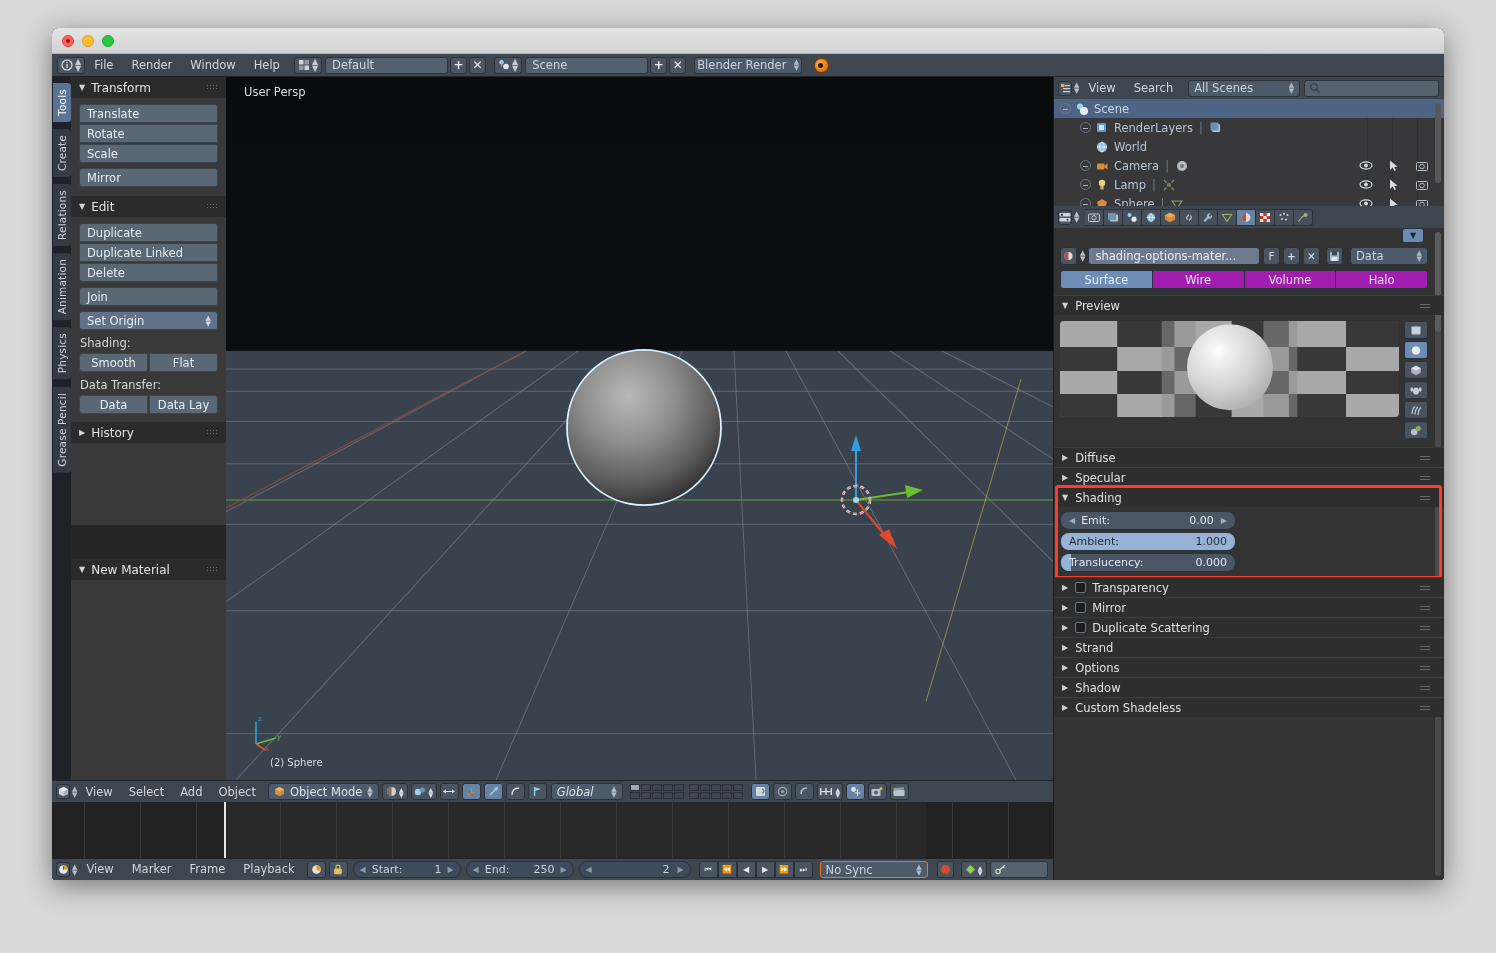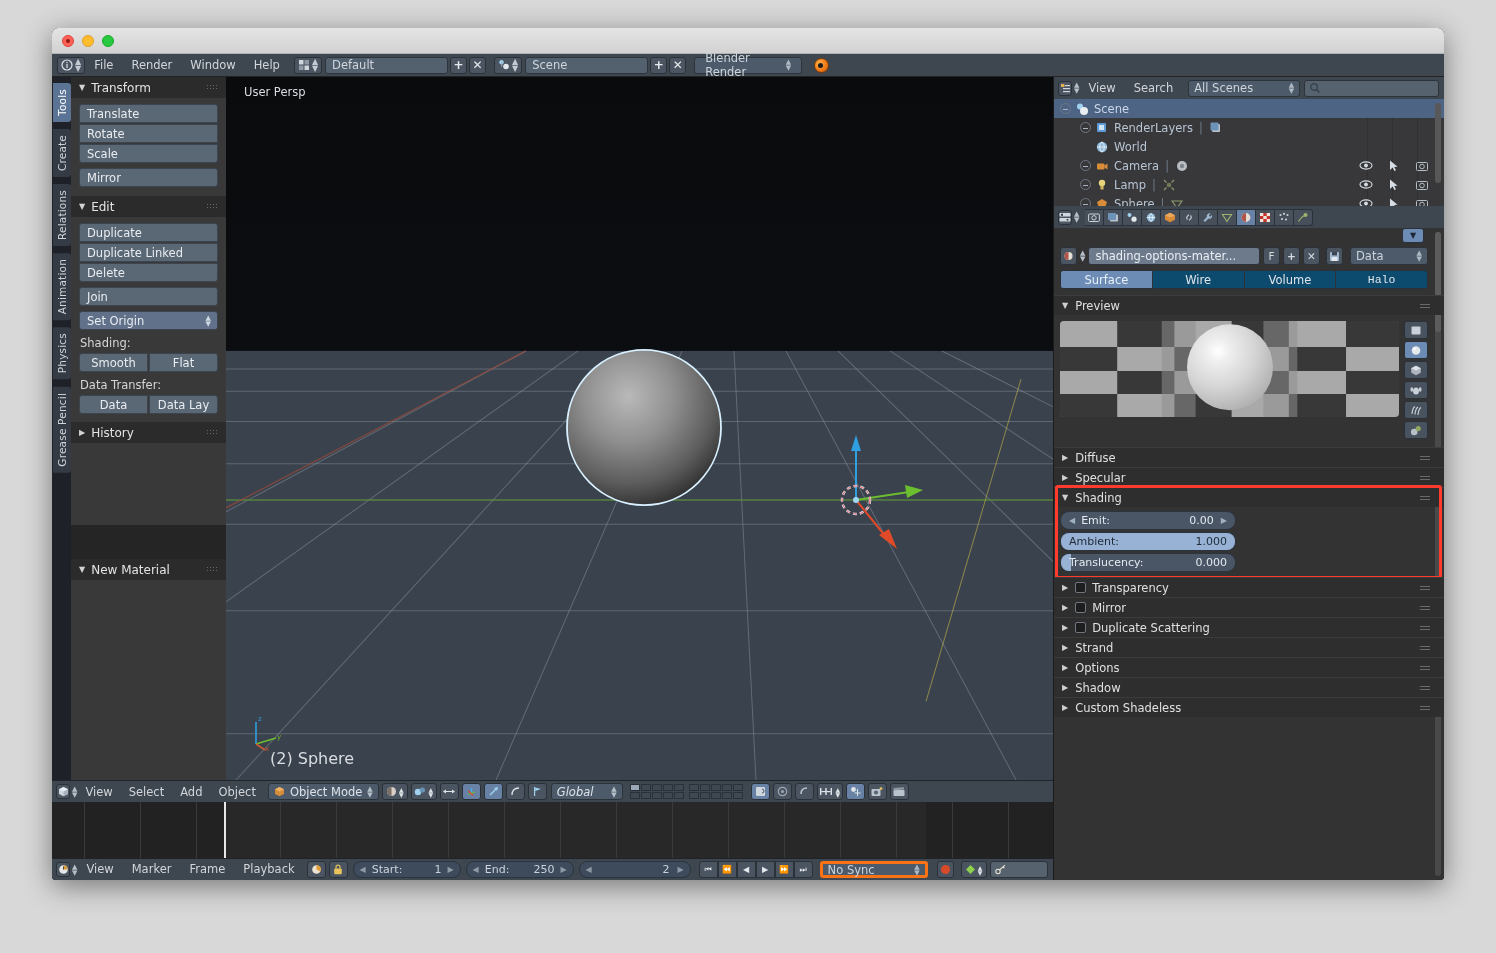--- a/index.html
+++ b/index.html
@@ -56,21 +56,21 @@
     padding:0 6px; color:#cfd6dd; font-size:11.5px;
   }
   .plusbtn, .xbtn {
     width:17px;height:17px;background:#4b5561;border:1px solid #2b3138;
     border-radius:3px; display:flex;align-items:center;justify-content:center;
     color:#e7ebee; font-size:12px; font-weight:bold; margin-left:2px;
   }
   .engine-combo{
     display:flex;align-items:center;justify-content:space-between;
     width:108px;height:17px;background:#4c5a6a;border:1px solid #2c333b;
-    border-radius:3px;padding:0 10px;color:#ccd4dc;font-size:11.5px;margin-left:8px;
+    border-radius:3px;padding:0 2px;color:#ccd4dc;font-size:11.5px;margin-left:8px;
   }
   .stats { font-size:11px; color:#c4c9ce; margin-left:10px; white-space:nowrap;}
   .blender-logo{
     width:15px;height:15px;border-radius:50%;
     background: radial-gradient(circle at 35% 35%, #ffb347 0%, #f07a18 55%, #c35808 100%);
     margin-left:12px; position:relative; border:1px solid #7a3c06;
   }
   .blender-logo::after{
     content:''; position:absolute; left:3px; top:4px; width:5px;height:5px;
     border-radius:50%; background:#1b1b1b;
@@ -132,21 +132,21 @@
 
   
   .view3d{
     flex:1; position:relative; overflow:hidden;
     background: linear-gradient(#0b0c0e 0%, #0c0d10 38%, #343c46 39%, #3c4550 100%);
   }
   .persp-label{
     position:absolute; left:18px; top:8px; font-size:11.5px; color:#d9dde1;
   }
   .obj-label{
-    position:absolute; left:44px; bottom:12px; font-size:16px; color:#d9dde1;
+    position:absolute; left:44px; bottom:12px; font-size:10px; color:#d9dde1;
   }
   .axiswidget{ position:absolute; left:22px; bottom:28px; width:40px; height:40px; }
 
   
   .vp-header{
     height:22px; background:#3e4650; border-top:1px solid #20242a;
     display:flex; align-items:center; font-size:11.5px; color:#d2d6da;
     padding-left:4px; gap:0;
   }
   .vp-header .mb-menu{ line-height:22px; padding:0 8px; }
@@ -199,21 +199,21 @@
   .arrowsm{ color:#8f9aa6; font-size:8px; }
   .transport{ display:flex; margin-left:8px; }
   .transport div{
     width:19px;height:17px;background:#4b5561;border:1px solid #2b3138;
     display:flex;align-items:center;justify-content:center;color:#e4e9ee;font-size:8px;
   }
   .transport div:first-child{ border-radius:3px 0 0 3px; }
   .transport div:last-child{ border-radius:0 3px 3px 0; }
   .sync-combo{
     display:flex;align-items:center;justify-content:space-between;
-    width:108px;height:17px;background:#4c5a6a;border:3px solid #f97316;
+    width:108px;height:17px;background:#4c5a6a;border:1px solid #f97316;
     border-radius:3px;padding:0 5px;color:#ccd4dc;font-size:11.5px;margin-left:7px;
   }
   .recdot{ width:17px;height:17px;border-radius:3px;background:#4b5561;
            border:1px solid #2b3138;display:flex;align-items:center;justify-content:center;
            margin-left:9px;}
   .recdot i{ width:9px;height:9px;border-radius:50%;background:#d84b2a;display:block;}
 
   
   .rightcol{ width:391px; background:#2b2b2b; display:flex; flex-direction:column;
              border-left:1px solid #1b1b1b;}
@@ -273,26 +273,26 @@
   .fbox{ width:17px;height:18px;background:#4b5561;border:1px solid #2b3138;
          border-radius:3px;display:flex;align-items:center;justify-content:center;
          font-size:10.5px;color:#d6dbe0;}
   .datacombo{
     width:78px;height:18px;background:#4c5a6a;border:1px solid #2c333b;
     border-radius:3px;display:flex;align-items:center;justify-content:space-between;
     padding:0 5px;color:#ccd4dc;font-size:11.5px;
   }
   .segbar{ display:flex; margin:5px 16px 0 6px; }
   .seg{
-    flex:1; height:19px; background:#0c4a6e; border:1px solid #2b3138;
+    flex:1; height:19px; background:#a21caf; border:1px solid #2b3138;
     border-left:none; display:flex;align-items:center;justify-content:center;
     font-size:11.5px;color:#dfe5ea;
   }
   .seg:first-child{ border-left:1px solid #2b3138; border-radius:3px 0 0 3px; }
-  .seg:last-child{ border-radius:0 3px 3px 0;font-family:Liberation Mono, monospace; }
+  .seg:last-child{ border-radius:0 3px 3px 0; }
   .seg.on{ background:#6c8cb5; color:#e9f0f7; }
 
   .sect-head{
     height:20px; background:#2e2e2e; border-top:1px solid #3b3b3b;
     display:flex; align-items:center; padding-left:8px;
     font-size:11.5px; color:#e0e0e0; position:relative;
   }
   .sect-head .tri{ font-size:8px; margin-right:7px; color:#cfcfcf; }
   .sect-grip{ position:absolute; right:14px; top:8px; width:10px;height:4px;
               background-image:linear-gradient(#6a6a6a,#6a6a6a),linear-gradient(#6a6a6a,#6a6a6a);

